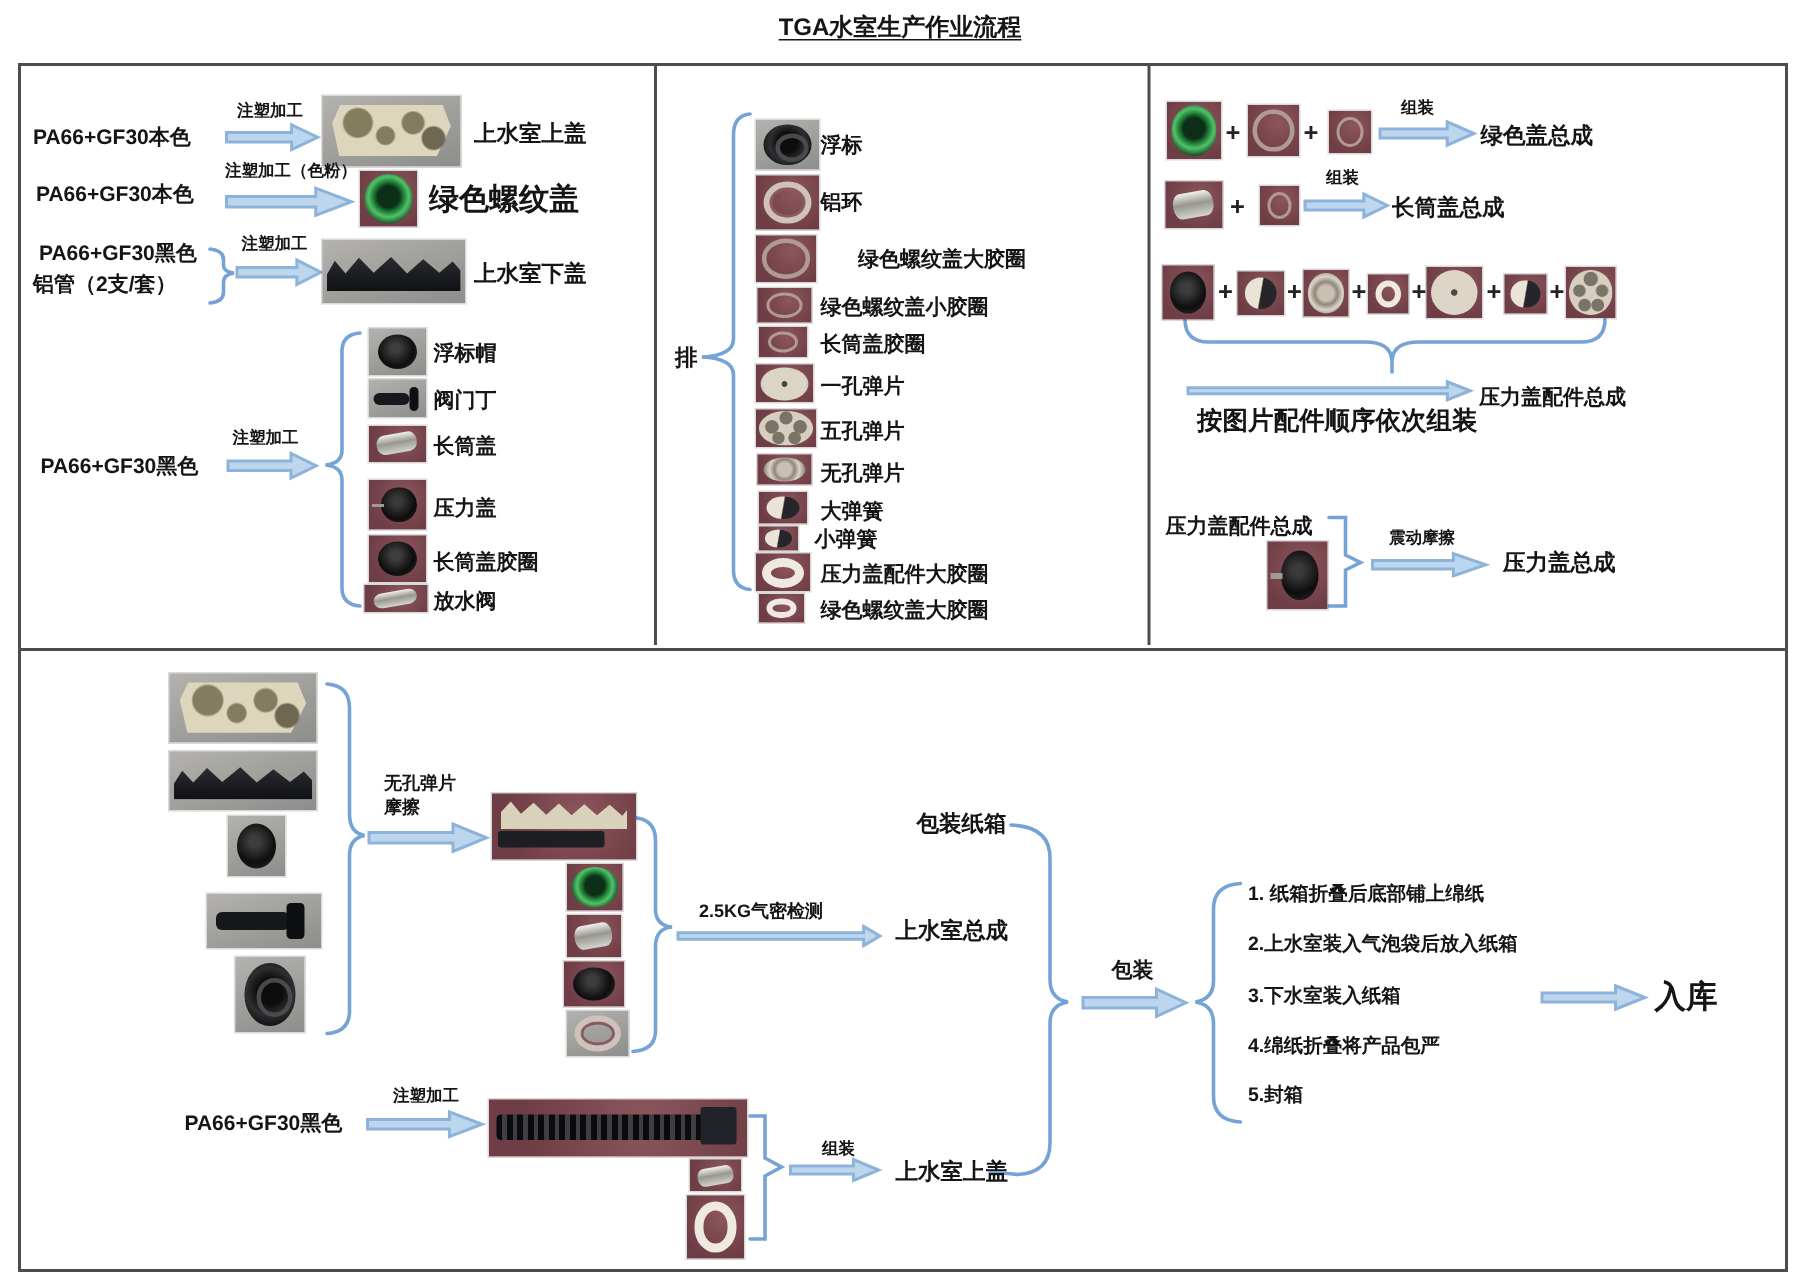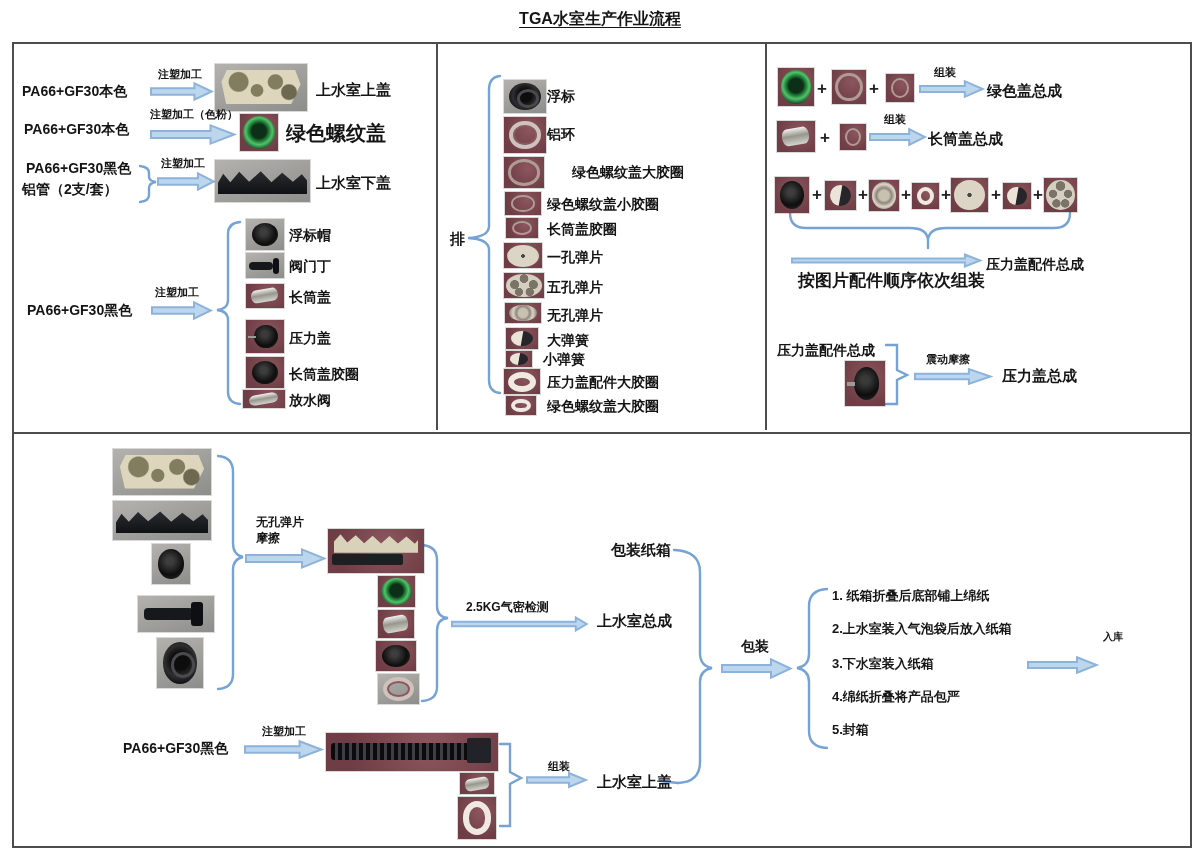--- a/index.html
+++ b/index.html
@@ -245,21 +245,21 @@
 
   <span class="t" style="left:832px;top:589px;font-size:13px;">1. 纸箱折叠后底部铺上绵纸</span>
   <span class="t" style="left:832px;top:622px;font-size:13px;">2.上水室装入气泡袋后放入纸箱</span>
   <span class="t" style="left:832px;top:657px;font-size:13px;">3.下水室装入纸箱</span>
   <span class="t" style="left:832px;top:690px;font-size:13px;">4.绵纸折叠将产品包严</span>
   <span class="t" style="left:832px;top:723px;font-size:13px;">5.封箱</span>
 
   <svg class="arrow" style="left:1028px;top:656px;width:70px;height:18px;" viewBox="0 0 100 30" preserveAspectRatio="none">
       <path d="M0,10 L70,10 L70,2 L98,15 L70,28 L70,20 L0,20 Z"></path>
     </svg>
-  <span class="t" style="left:1103px;top:632px;font-size:10px;font-family:Liberation Mono, monospace;">入库</span>
+  <span class="t" style="left:1103px;top:653px;font-size:21px;">入库</span>
 
   <span class="t" style="left:123px;top:740px;font-size:14px;">PA66+GF30黑色</span>
   <span class="t" style="left:262px;top:725px;font-size:11px;">注塑加工</span>
   <svg class="arrow" style="left:245px;top:740px;width:78px;height:19px;" viewBox="0 0 100 30" preserveAspectRatio="none">
       <path d="M0,10 L70,10 L70,2 L98,15 L70,28 L70,20 L0,20 Z"></path>
     </svg>
   <div class="ph ph-maroon pt-ribbed" style="left:326px;top:733px;width:172px;height:38px;"></div>
   <div class="ph ph-maroon pt-metal" style="left:460px;top:773px;width:34px;height:21px;"></div>
   <div class="ph ph-maroon pt-whitering" style="left:458px;top:797px;width:38px;height:42px;"></div>
   <span class="t" style="left:548px;top:760px;font-size:11px;">组装</span>

